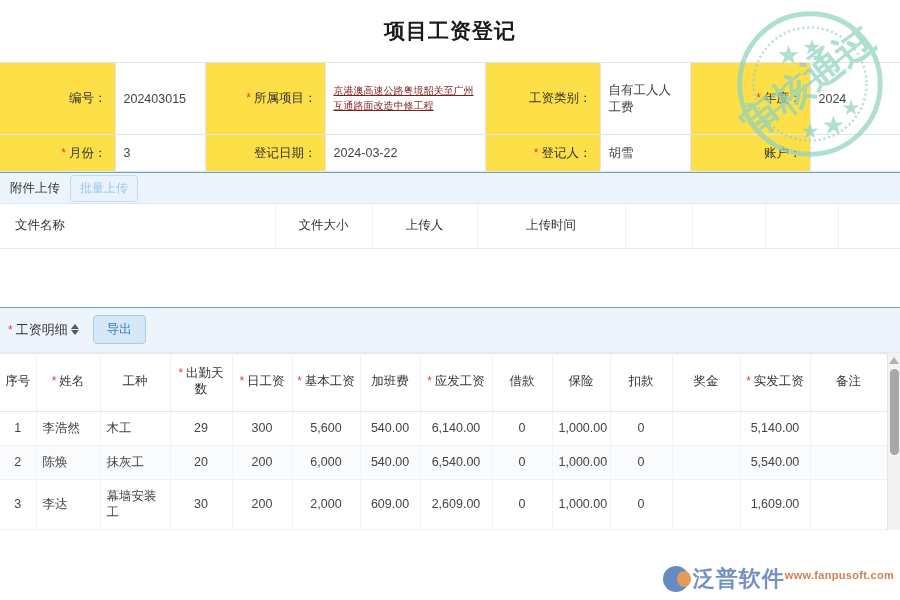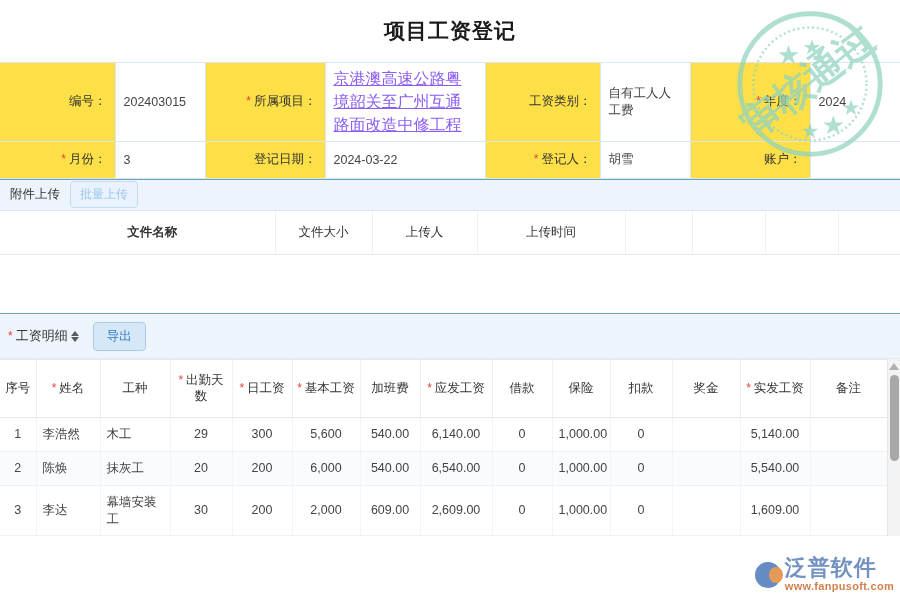--- a/index.html
+++ b/index.html
@@ -53,22 +53,22 @@
     border-right: 1px solid #dce6f2;
   }
   .form-table td.val {
     background: #ffffff;
     color: #444444;
     border-right: 1px solid #dce6f2;
   }
   .form-table tr.r1 td { height: 72px; }
   .req { color: #e8403a; margin-right: 3px; font-size: 12px; }
   .proj-link {
-    color: #8b5cf6; text-decoration: underline; line-height: 1.45;
-    display: block; font-size: 16px; cursor: pointer;
+    color: #7f1d1d; text-decoration: underline; line-height: 1.45;
+    display: block; font-size: 10px; cursor: pointer;
   }
 
   
   .attach-band {
     height: 32px; background: #eef4fc;
     border-top: 1px solid #6ba3b5;
     border-bottom: 1px solid #dbe7f5;
     display: flex; align-items: center; gap: 10px; padding-left: 10px;
     font-size: 12.5px;
   }
@@ -79,21 +79,21 @@
 
   .grid-table { width: 900px; border-collapse: collapse; table-layout: fixed; }
   .grid-table th {
     background: #ffffff; font-weight: normal;
     font-size: 12.5px; color: #333333;
     border-bottom: 1px solid #e4e8ee;
     border-right: 1px solid #eef1f5;
     height: 44px; padding: 2px 4px;
   }
   .attach-head th { text-align: center; }
-  .attach-head th.left { text-align: center; padding-left: 34px; font-weight: bold; }
+  .attach-head th.left { text-align: left; padding-left: 15px; }
 
   .gap-white { height: 58px; background: #ffffff; }
 
   
   .detail-band {
     height: 46px; background: #eef4fc;
     border-top: 1px solid #6ba3b5;
     border-bottom: 1px solid #e1ebf7;
     display: flex; align-items: center; gap: 14px; padding-left: 8px;
     font-size: 13px;
@@ -166,21 +166,21 @@
   }
   .wm-mark {
     width: 26px; height: 26px; border-radius: 50%;
     background: #4a78b8; position: relative;
   }
   .wm-mark::after {
     content: ""; position: absolute; right: -2px; top: 5px;
     width: 14px; height: 16px; border-radius: 50%;
     background: #e08a3c;
   }
-  .wm-text { display: flex; flex-direction: column; line-height: 1; }
+  .wm-text { display: flex; flex-direction: row; line-height: 1; }
   .wm-cn { font-size: 22px; font-weight: bold; color: #5b7fb8; letter-spacing: 1px; }
   .wm-en { font-size: 11px; font-weight: bold; color: #c96a2e; letter-spacing: .3px; margin-top: 2px; }
 </style>
 </head>
 <body>
 
 <div class="page">
 
   <div class="title-bar">
     <div class="title">项目工资登记</div>

